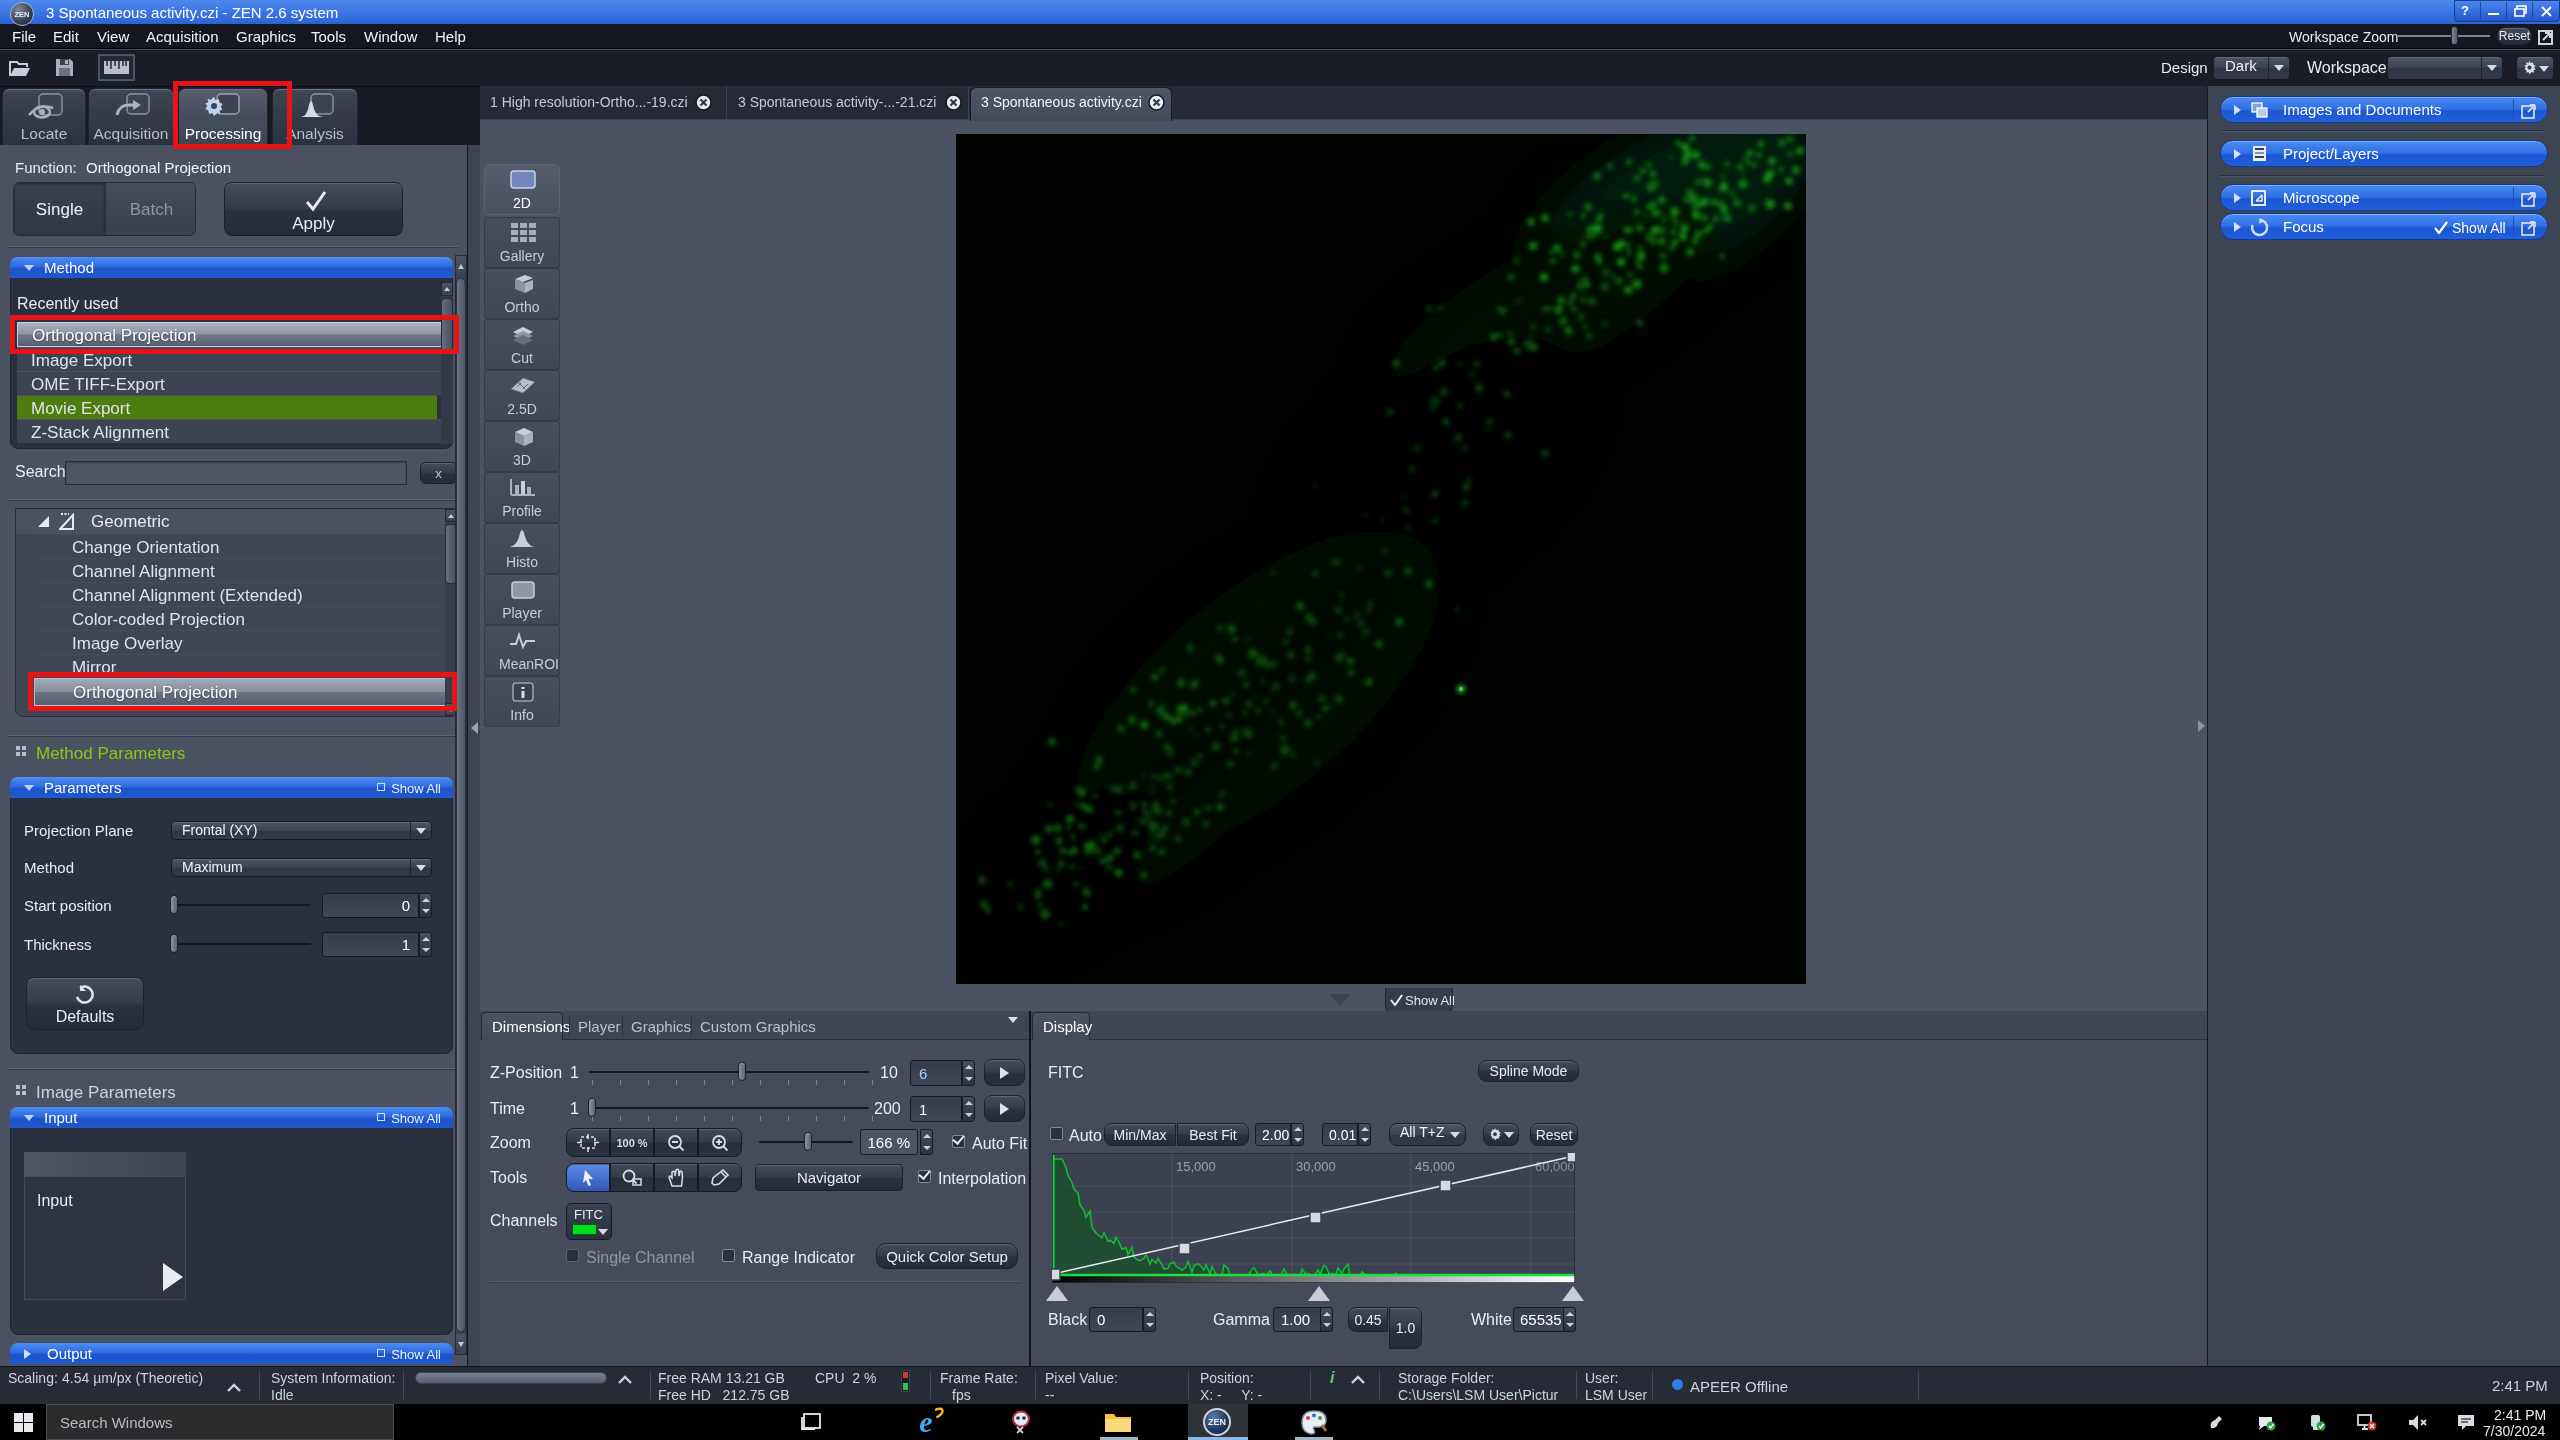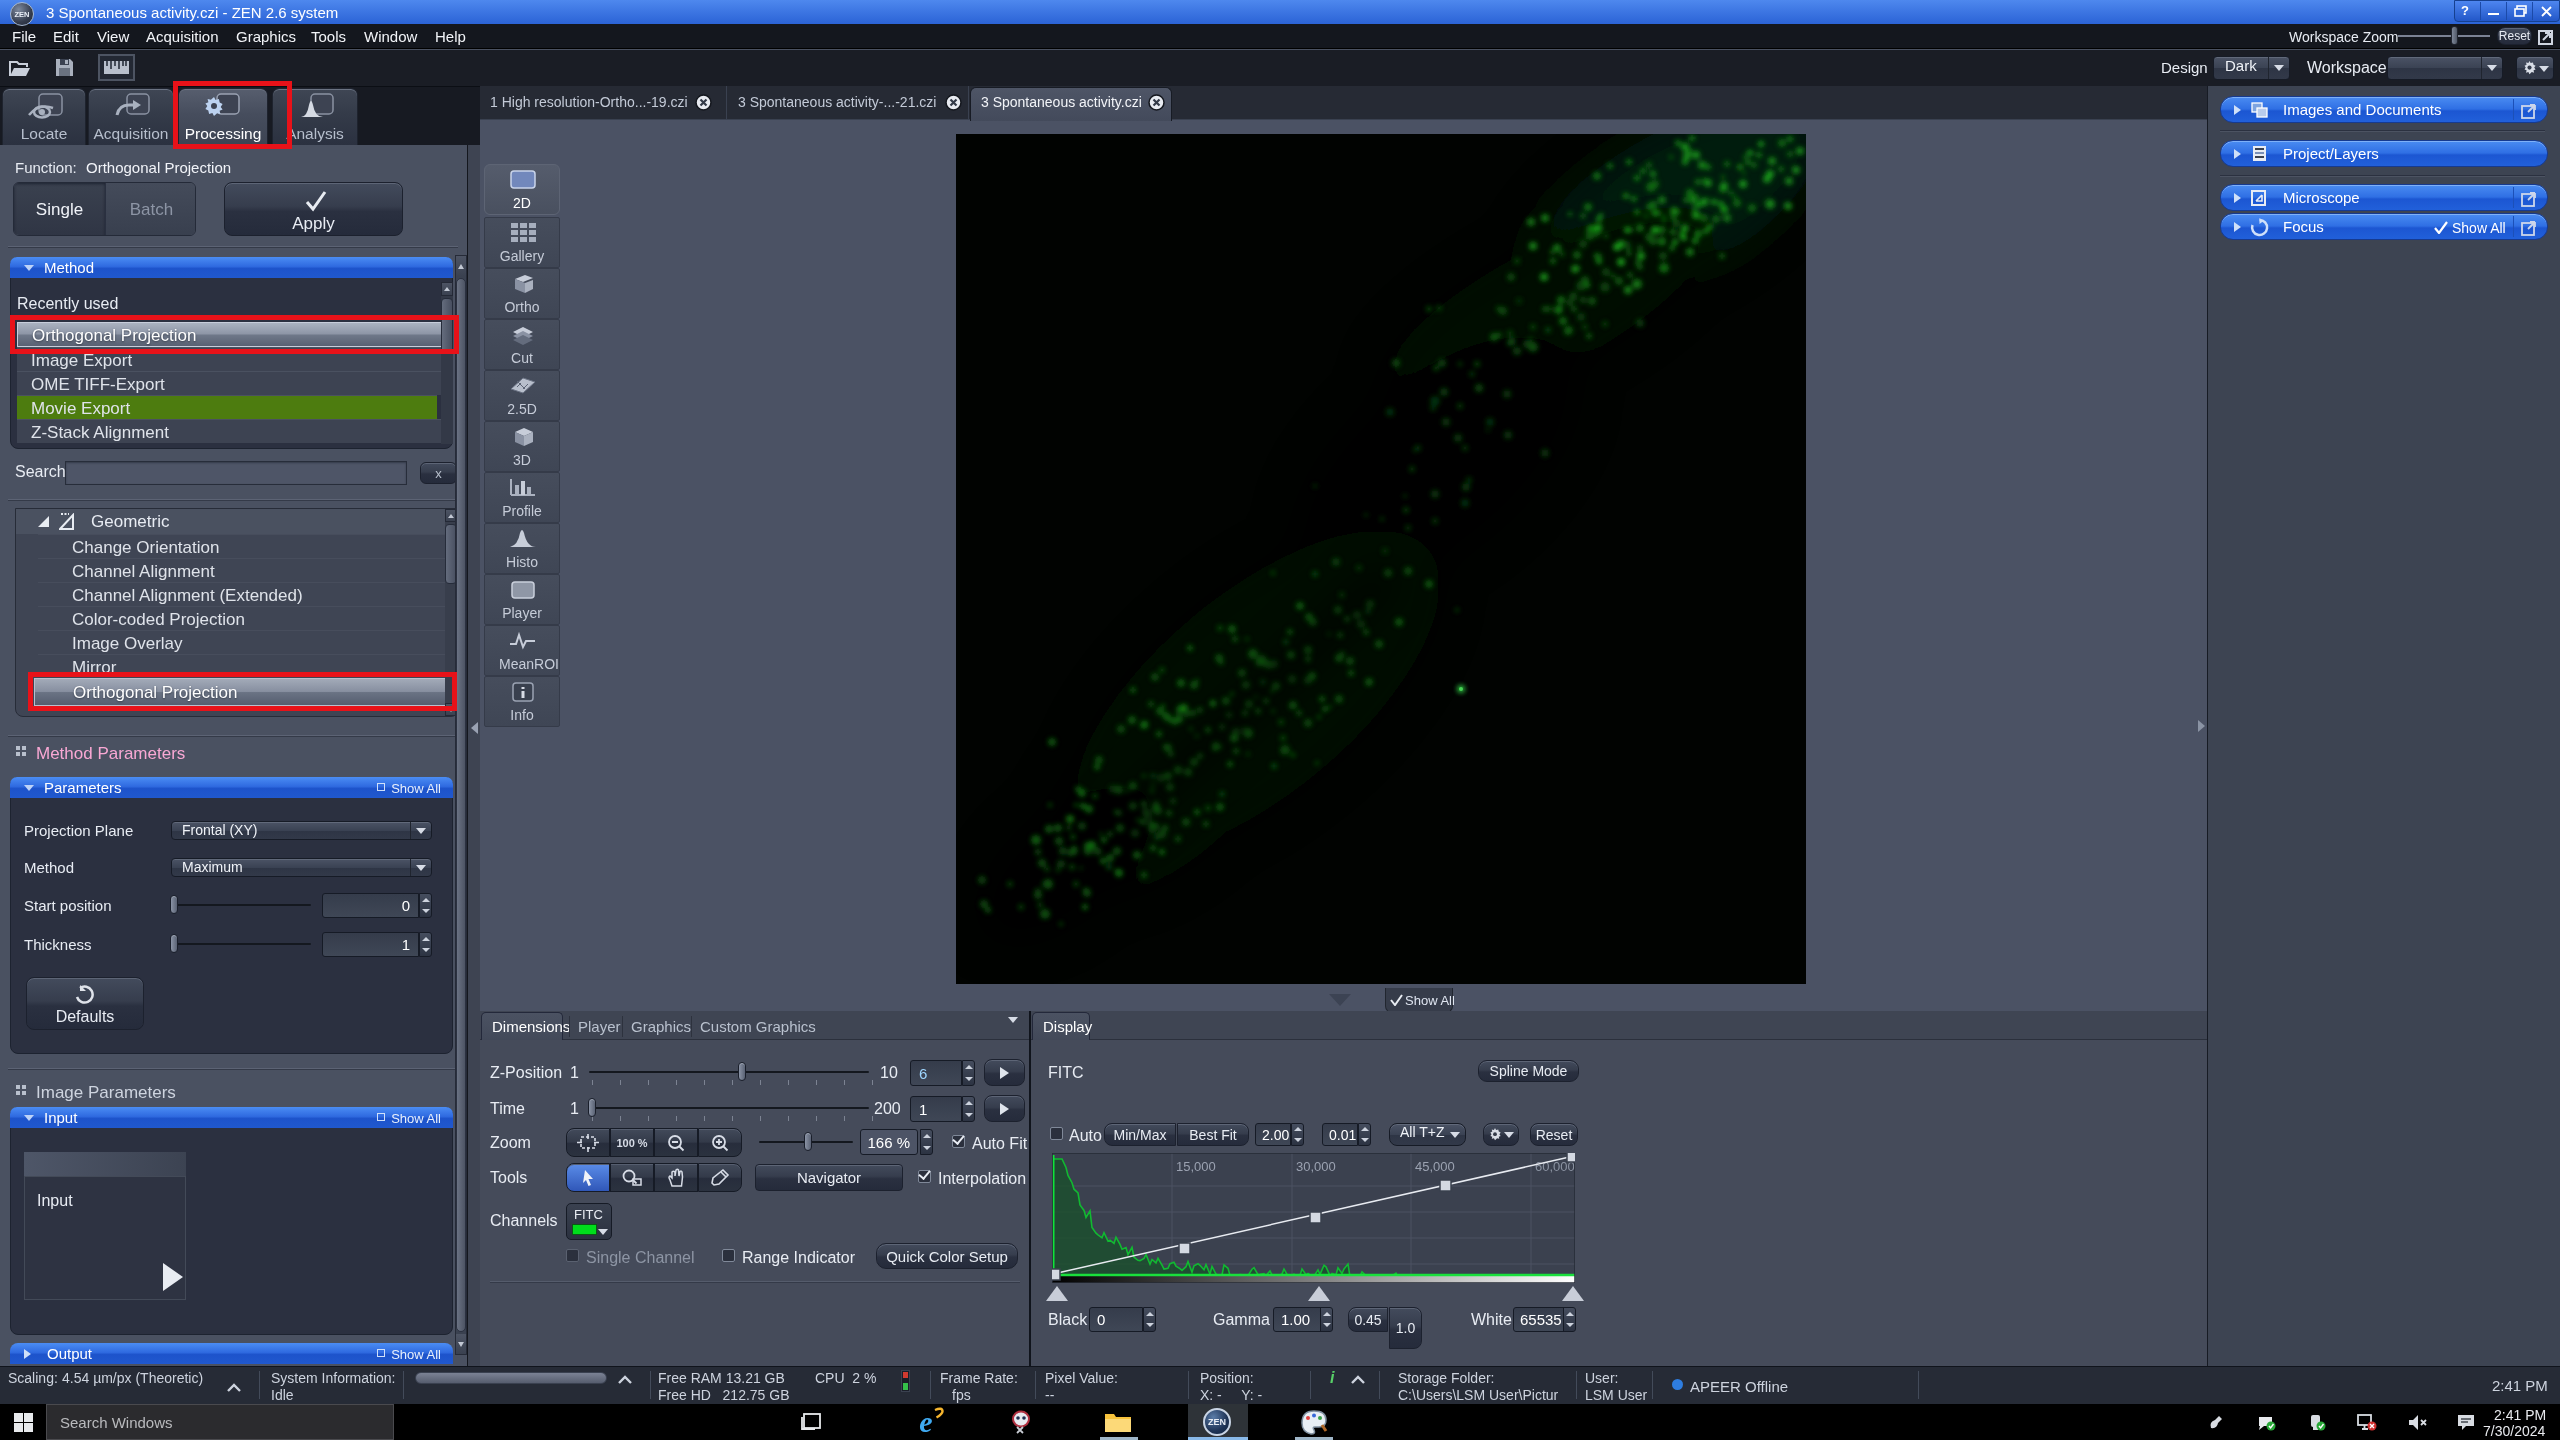--- a/index.html
+++ b/index.html
@@ -252,21 +252,21 @@
 <div class="abs" style="left:28px;top:672px;width:429px;height:39px;border:5px solid #e81219;z-index:40"></div>
 <div class="sect-line" style="left:8px;top:735px;width:450px"></div>
 <svg class="abs" style="left:16px;top:746px" width="13" height="13" viewBox="0 0 13 13">
 <g fill="#b9c0cd">
       <rect x="0" y="0" width="4" height="4"></rect>
       <rect x="6" y="0" width="4" height="4"></rect>
       <rect x="0" y="6" width="4" height="4"></rect>
       <rect x="6" y="6" width="4" height="4"></rect>
     </g>
   </svg>
-<div class="txt" style="left:36px;top:745px;font-size:17px;color:#f9a8d4">Method Parameters</div>
+<div class="txt" style="left:36px;top:745px;font-size:17px;color:#84cc16">Method Parameters</div>
 <div class="abs" style="left:10px;top:777px;width:443px;height:277px;background:#2b3040;border:1px solid #1d2330;border-radius:8px"></div>
 <div class="bluehdr" style="left:10px;top:777px;width:443px">
     <span class="tri-d" style="margin-left:14px;border-top-color:#bcd2f8"></span>
     <span style="margin-left:10px">Parameters</span>
 <span style="position:absolute;right:68px;top:6px;width:8px;height:8px;border:1px solid #cfe0fa"></span>
 <span style="position:absolute;right:12px;top:4px;font-size:13px;color:#e8f0fc">Show All</span>
   </div>
 <div class="txt" style="left:24px;top:823px">Projection Plane</div>
 <div class="ddrop" style="left:171px;top:821px;width:261px;height:19px;font-size:14px"><span style="margin-left:10px;margin-top:1px">Frontal (XY)</span><span class="arr">
       <span class="tri-d"></span>

